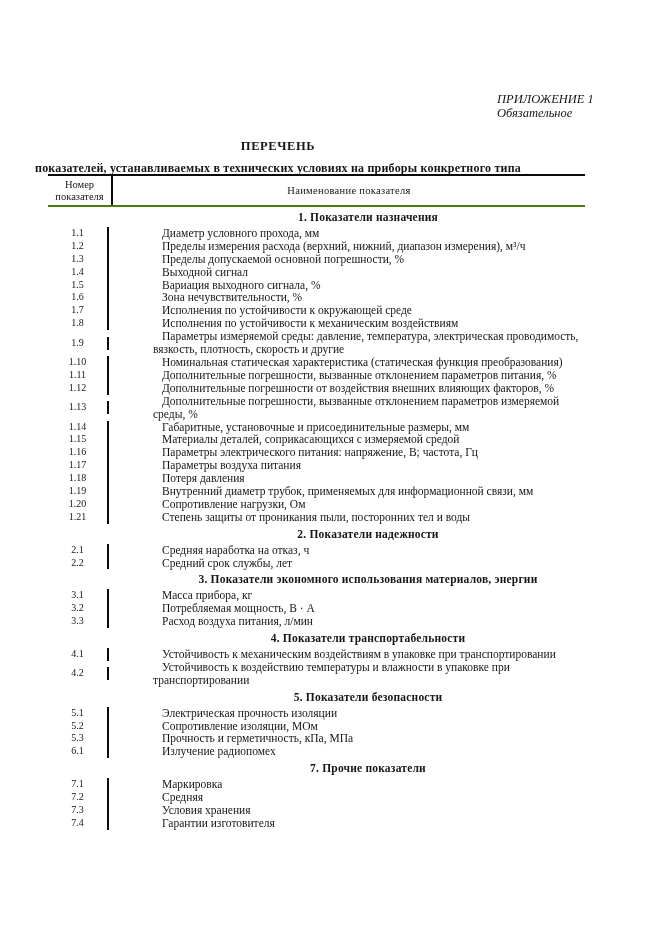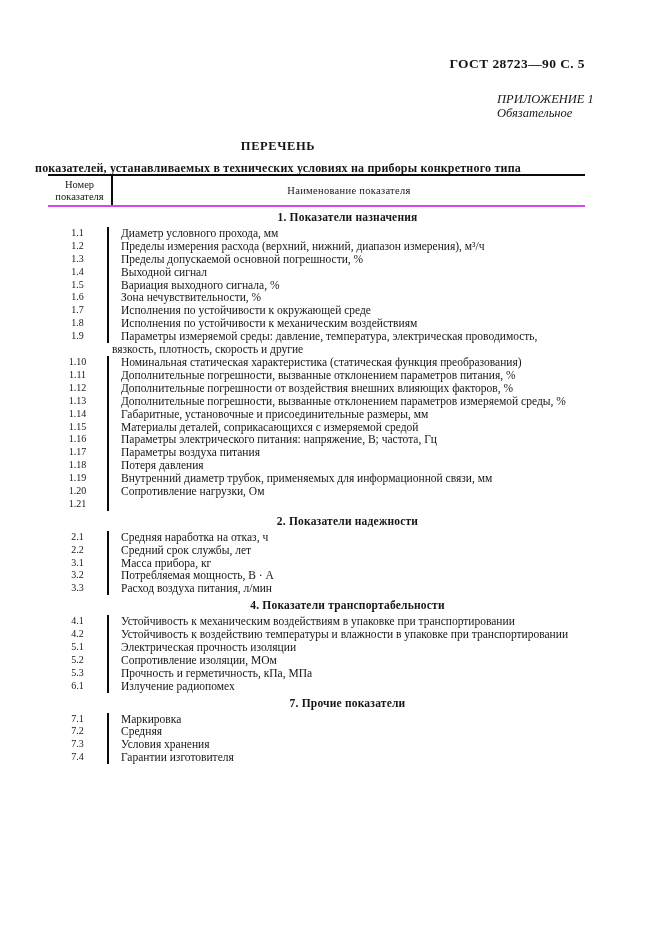--- a/index.html
+++ b/index.html
@@ -18,51 +18,50 @@
   .annex{
     position:absolute;top:92px;left:497px;
     font-style:italic;font-size:12.5px;line-height:14px;
   }
   .title-block{position:absolute;top:139px;left:0;width:556px;text-align:center;}
   .title-main{font-weight:bold;font-size:12.5px;letter-spacing:.6px;}
   .title-sub{font-weight:bold;font-size:12px;margin-top:7px;letter-spacing:.2px;}
   .gtable{position:absolute;top:174px;left:48px;width:537px;}
   .thead{
     display:flex;align-items:stretch;
-    border-top:2px solid #0a0a0a;border-bottom:2px solid #d946ef;justify-content:space-between;
+    border-top:2px solid #0a0a0a;border-bottom:2px solid #4d7c0f;justify-content:space-between;
   }
   .th1{
     width:59px;flex-shrink:0;border-right:2px solid #0a0a0a;
     text-align:center;font-size:10.5px;line-height:12px;
     padding:3px 2px 2px;display:flex;align-items:center;justify-content:center;
   }
   .th2{
     flex:1;text-align:center;font-size:10.5px;letter-spacing:.3px;
     display:flex;align-items:center;justify-content:center;padding:2px;
   }
-  .trow{display:flex;align-items:flex-start;}
+  .trow{display:flex;align-items:center;gap:41px;}
   .td1{
     width:59px;flex-shrink:0;border-right:2px solid #0a0a0a;
     text-align:center;font-size:10px;line-height:12.9px;
   }
   .td2{
     flex:1;font-size:11.5px;line-height:12.9px;
     padding-left:3px;padding-right:2px;text-indent:9px;
   }
   .sect{
     text-align:center;font-weight:bold;text-indent:0;
     padding-top:4px;padding-bottom:3px;letter-spacing:.2px;
   }
 </style>
 </head>
 <body>
 
 <div class="page">
 
-  <div class="doc-ref">ГОСТ 28723—90 С. 5</div>
 
   <div class="annex">
     <div>ПРИЛОЖЕНИЕ 1</div>
     <div>Обязательное</div>
   </div>
 
   <div class="title-block">
     <div class="title-main">ПЕРЕЧЕНЬ</div>
     <div class="title-sub">показателей, устанавливаемых в технических условиях на приборы конкретного типа</div>
   </div>
@@ -152,34 +151,39 @@
         <div class="trow">
           <div class="td1">1.19</div>
           <div class="td2">Внутренний диаметр трубок, применяемых для информационной связи, мм</div>
         </div>
         <div class="trow">
           <div class="td1">1.20</div>
           <div class="td2">Сопротивление нагрузки, Ом</div>
         </div>
         <div class="trow">
           <div class="td1">1.21</div>
+          <div class="td2">Степень защиты от проникания пыли, посторонних тел и воды</div>
         </div>
         <div class="trow">
           <div class="td1"></div>
           <div class="td2 sect">2. Показатели надежности</div>
         </div>
         <div class="trow">
           <div class="td1">2.1</div>
           <div class="td2">Средняя наработка на отказ, ч</div>
         </div>
         <div class="trow">
           <div class="td1">2.2</div>
           <div class="td2">Средний срок службы, лет</div>
         </div>
         <div class="trow">
+          <div class="td1"></div>
+          <div class="td2 sect">3. Показатели экономного использования материалов, энергии</div>
+        </div>
+        <div class="trow">
           <div class="td1">3.1</div>
           <div class="td2">Масса прибора, кг</div>
         </div>
         <div class="trow">
           <div class="td1">3.2</div>
           <div class="td2">Потребляемая мощность, В · А</div>
         </div>
         <div class="trow">
           <div class="td1">3.3</div>
           <div class="td2">Расход воздуха питания, л/мин</div>
@@ -191,20 +195,21 @@
         <div class="trow">
           <div class="td1">4.1</div>
           <div class="td2">Устойчивость к механическим воздействиям в упаковке при транспортировании</div>
         </div>
         <div class="trow">
           <div class="td1">4.2</div>
           <div class="td2">Устойчивость к воздействию температуры и влажности в упаковке при транспортировании</div>
         </div>
         <div class="trow">
           <div class="td1"></div>
+          <div class="td2 sect">5. Показатели безопасности</div>
         </div>
         <div class="trow">
           <div class="td1">5.1</div>
           <div class="td2">Электрическая прочность изоляции</div>
         </div>
         <div class="trow">
           <div class="td1">5.2</div>
           <div class="td2">Сопротивление изоляции, МОм</div>
         </div>
         <div class="trow">

